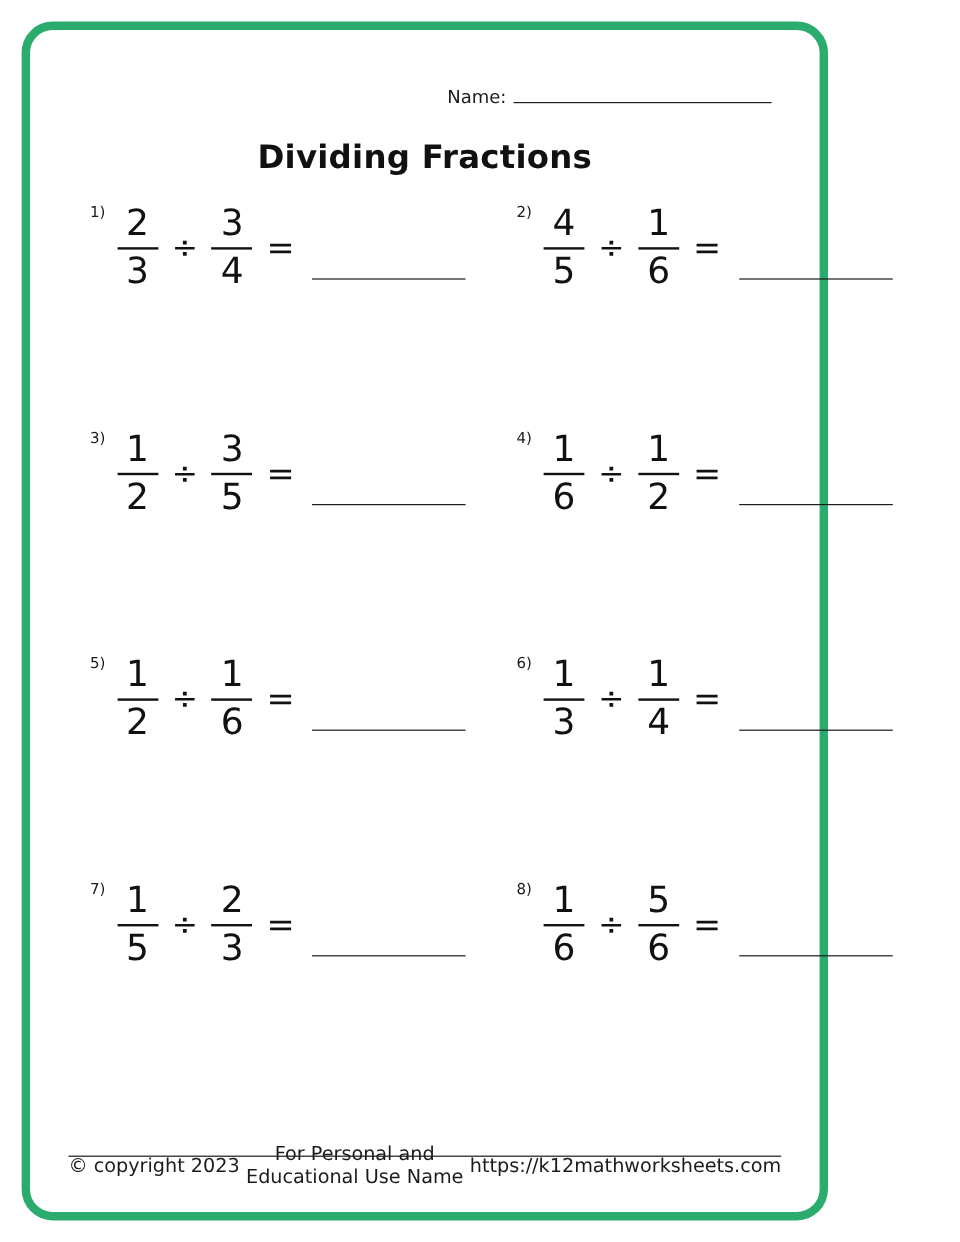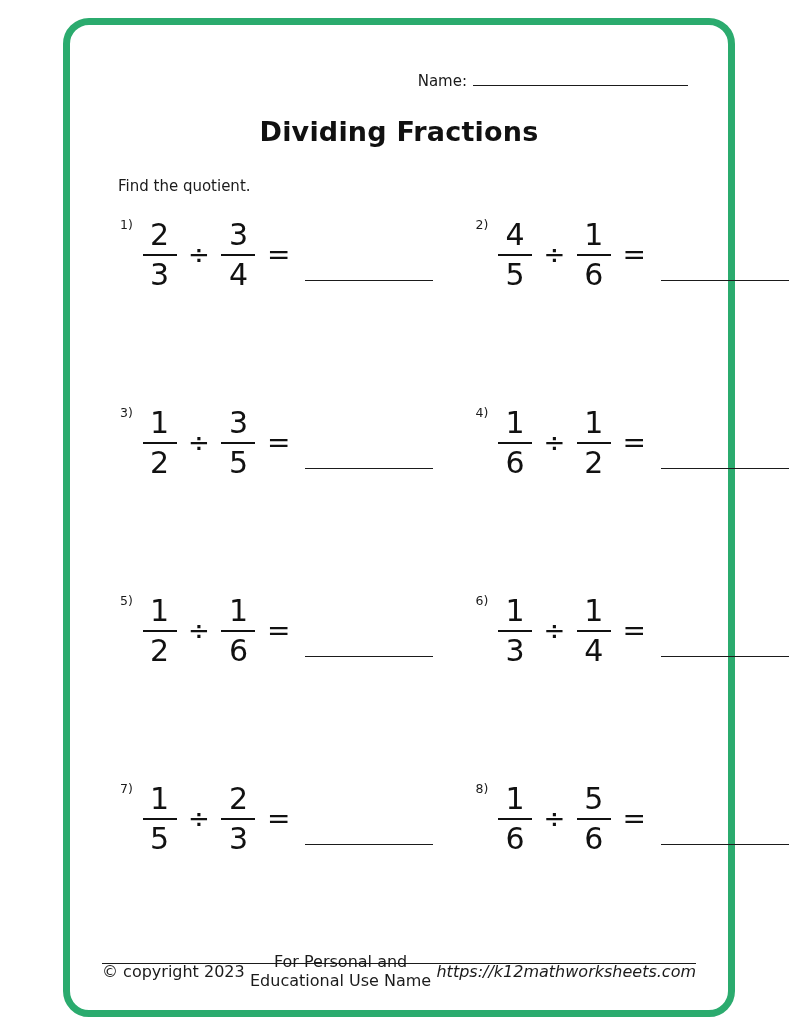--- a/index.html
+++ b/index.html
@@ -13,21 +13,20 @@
     font-family: "DejaVu Sans", sans-serif;
     overflow: hidden;
   }
   .page {
     position: relative;
     width: 708px;
     height: 1035px;
     box-sizing: border-box;
     padding: 18px;
     background: #ffffff;
-    margin-left: 45px;
   }
   .sheet {
     position: relative;
     width: 100%;
     height: 100%;
     box-sizing: border-box;
     border: 7px solid #2bab6e;
     border-radius: 26px;
     background: #ffffff;
   }
@@ -157,37 +156,36 @@
     left: 32px;
     right: 32px;
     bottom: 20px;
     display: flex;
     justify-content: space-between;
     align-items: center;
     font-size: 16px;
     color: #1b1b1b;
   }
   .footer .center { flex: 1; text-align: center; }
-  .footer .right { text-align: right; font-style: italic; }
+  .footer .right { text-align: right; }
 </style>
 </head>
 <body>
 
 <div class="page">
   <div class="sheet">
     <div class="inner">
 
       <div class="name-row">
         <span class="name-label">Name:</span>
         <span class="name-blank"></span>
       </div>
 
       <div class="title">Dividing Fractions</div>
 
-      <div class="instructions">Find the quotient.</div>
 
       <div class="grid">
 
         <div class="problem">
           <span class="qnum">1)</span>
           <span class="expr">
             <span class="frac">
               <span class="num">2</span>
               <span class="bar"></span>
               <span class="den">3</span>

